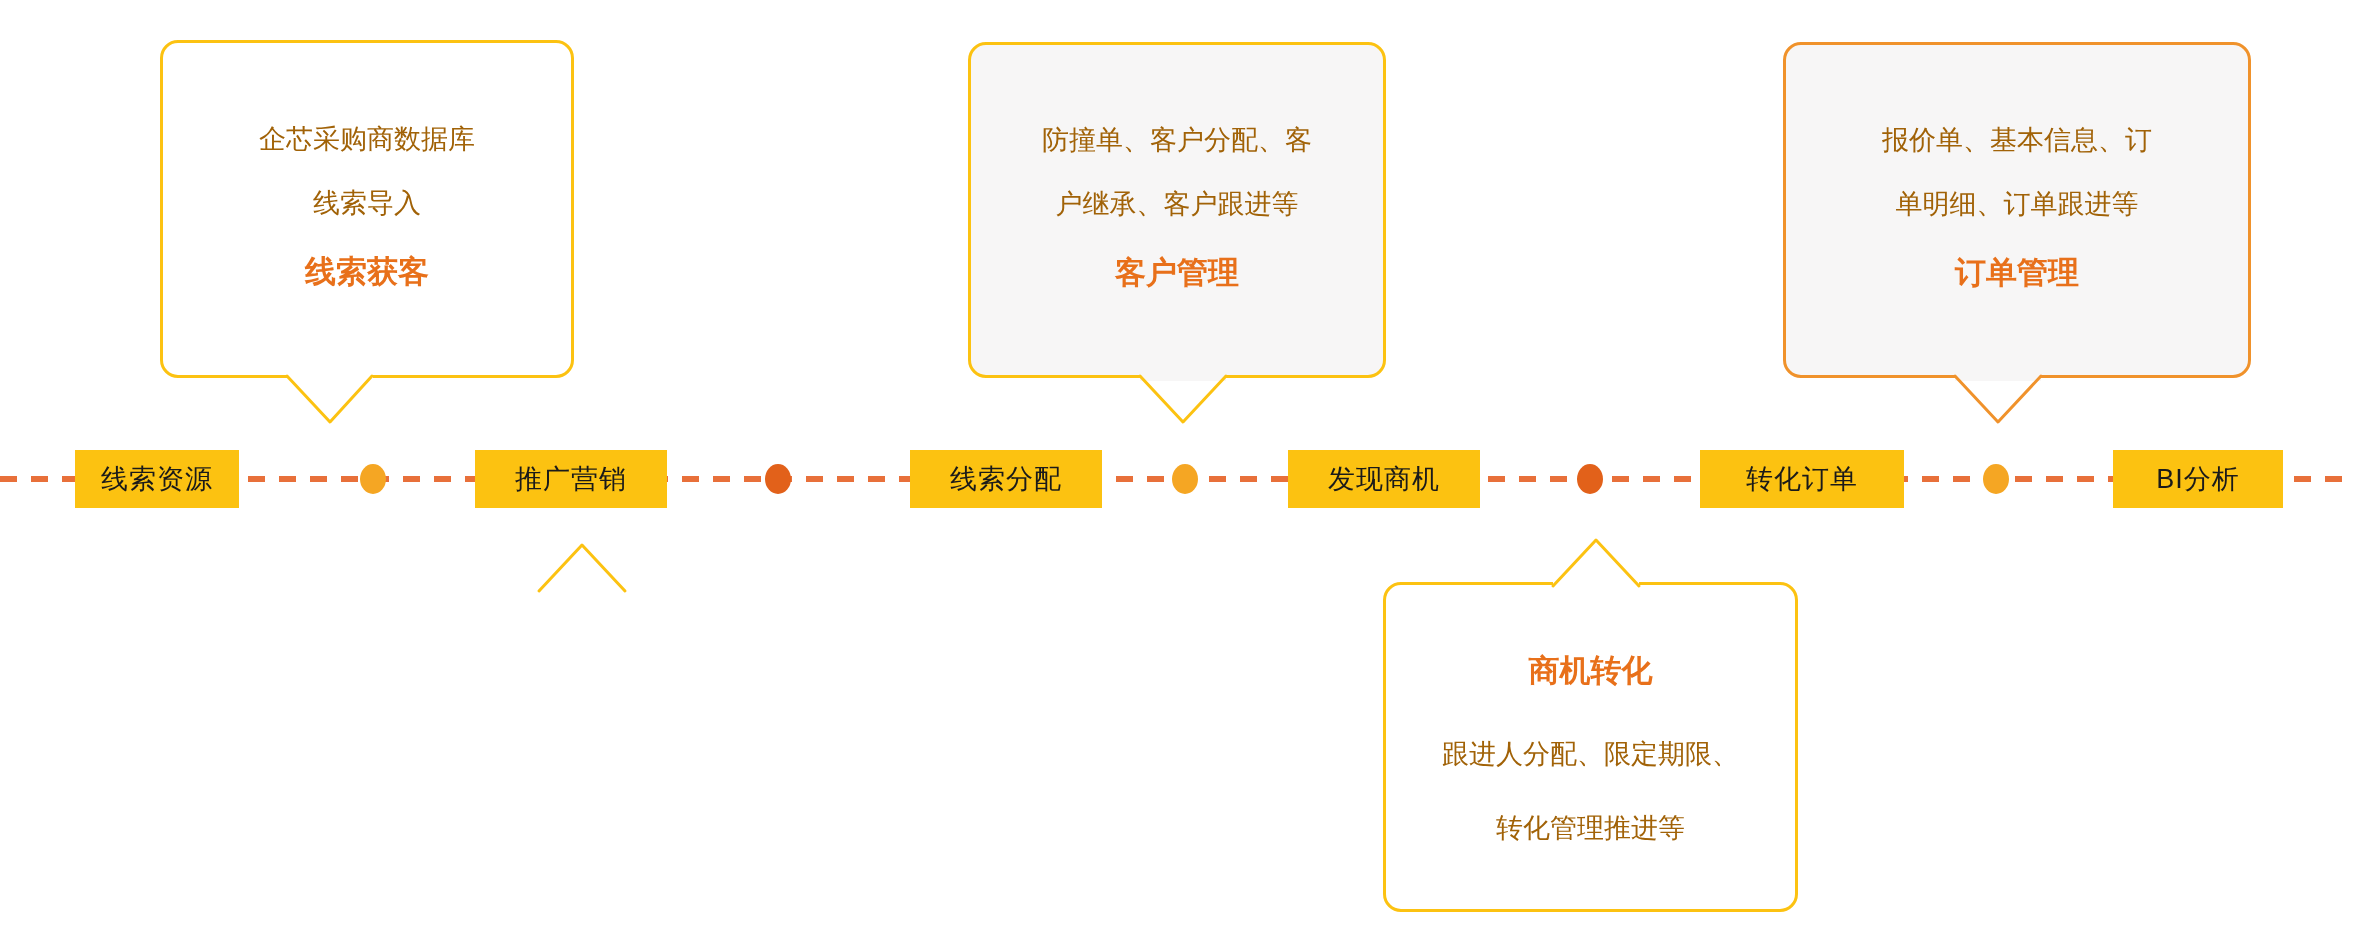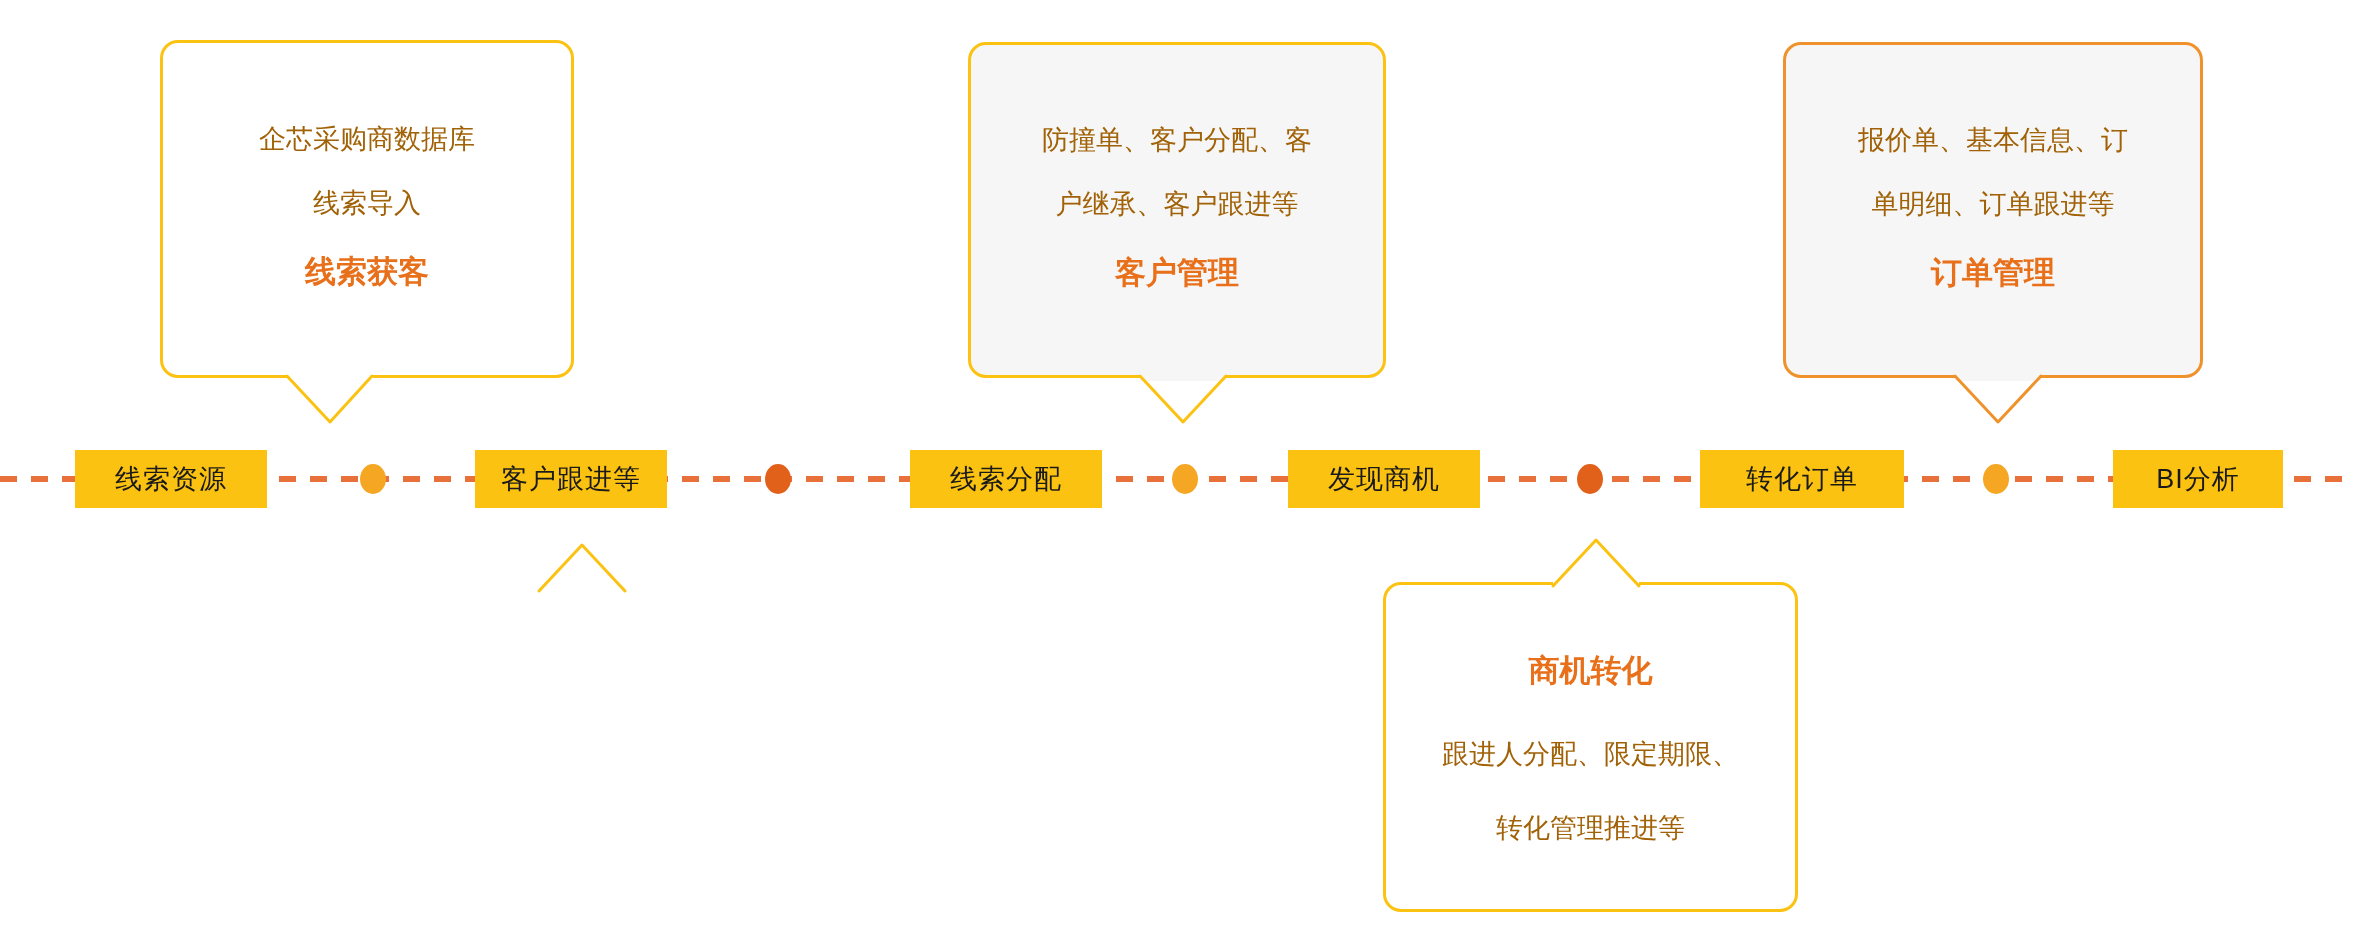--- a/index.html
+++ b/index.html
@@ -78,25 +78,25 @@
   .fill-gray{background:#f7f6f6;}
   .bd-orange{border-color:#f0922b;}
 </style>
 </head>
 <body>
 
 <div id="stage">
 
   <div class="timeline-line"></div>
 
-  <div class="stage-box" style="left:75px;top:450px;width:192px;">
+  <div class="stage-box" style="left:75px;top:450px;width:164px;">
     <span>线索资源</span>
   </div>
   <div class="stage-box" style="left:475px;top:450px;width:192px;">
-    <span>客户跟进等</span>
+    <span>推广营销</span>
   </div>
   <div class="stage-box" style="left:910px;top:450px;width:192px;">
     <span>线索分配</span>
   </div>
   <div class="stage-box" style="left:1288px;top:450px;width:192px;">
     <span>发现商机</span>
   </div>
   <div class="stage-box" style="left:1700px;top:450px;width:204px;">
     <span>转化订单</span>
   </div>
@@ -128,21 +128,21 @@
       <div class="c-line" style="margin-bottom:34px;">防撞单、客户分配、客</div>
       <div class="c-line" style="margin-bottom:32px;">户继承、客户跟进等</div>
       <div class="c-title">客户管理</div>
     </div>
   </div>
   <svg class="tail" style="left:968px;top:360px;width:418px;height:90px;">
     <rect x="172" y="13" width="86" height="8" fill="#f7f6f6"></rect>
     <polyline points="172,16 215,62 258,16" fill="none" stroke="#fcc211" stroke-width="3" stroke-linejoin="round" stroke-linecap="round"></polyline>
   </svg>
 
-  <div class="callout fill-gray bd-orange" style="left:1783px;top:42px;width:420px;height:336px;">
+  <div class="callout fill-gray bd-orange" style="left:1783px;top:42px;width:468px;height:336px;">
     <div class="inner">
       <div class="c-line" style="margin-bottom:34px;">报价单、基本信息、订</div>
       <div class="c-line" style="margin-bottom:32px;">单明细、订单跟进等</div>
       <div class="c-title">订单管理</div>
     </div>
   </div>
   <svg class="tail" style="left:1783px;top:360px;width:420px;height:90px;">
     <rect x="172" y="13" width="86" height="8" fill="#f7f6f6"></rect>
     <polyline points="172,16 215,62 258,16" fill="none" stroke="#f0922b" stroke-width="3" stroke-linejoin="round" stroke-linecap="round"></polyline>
   </svg>

